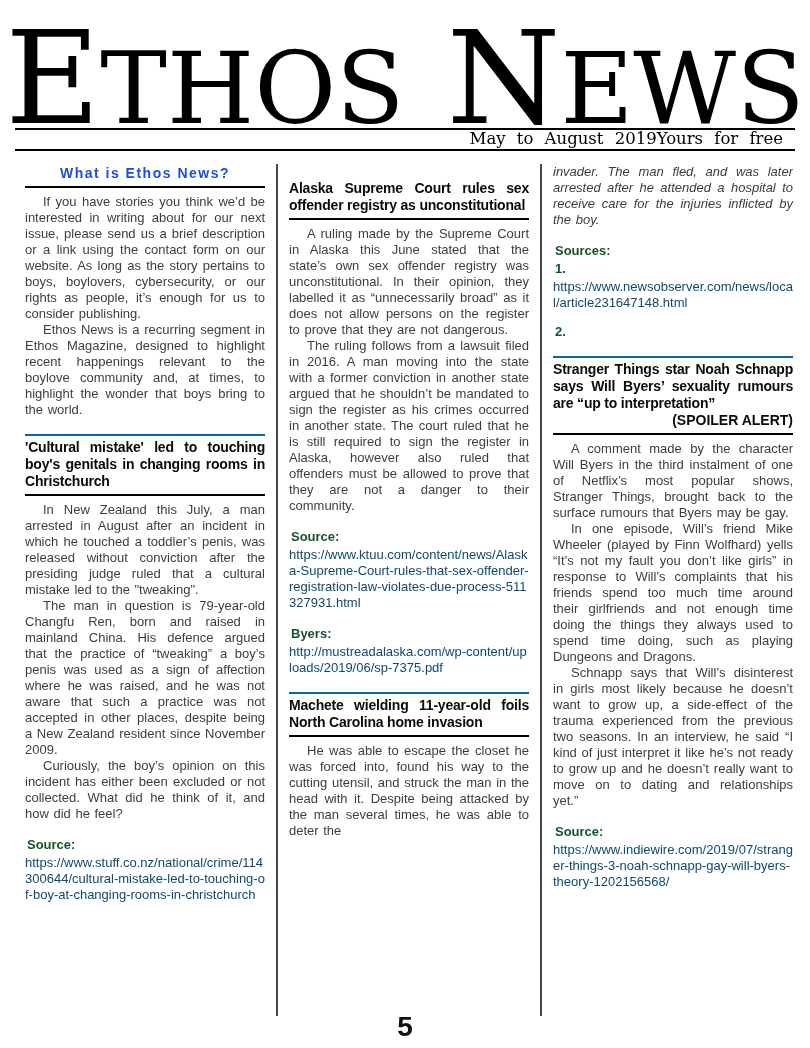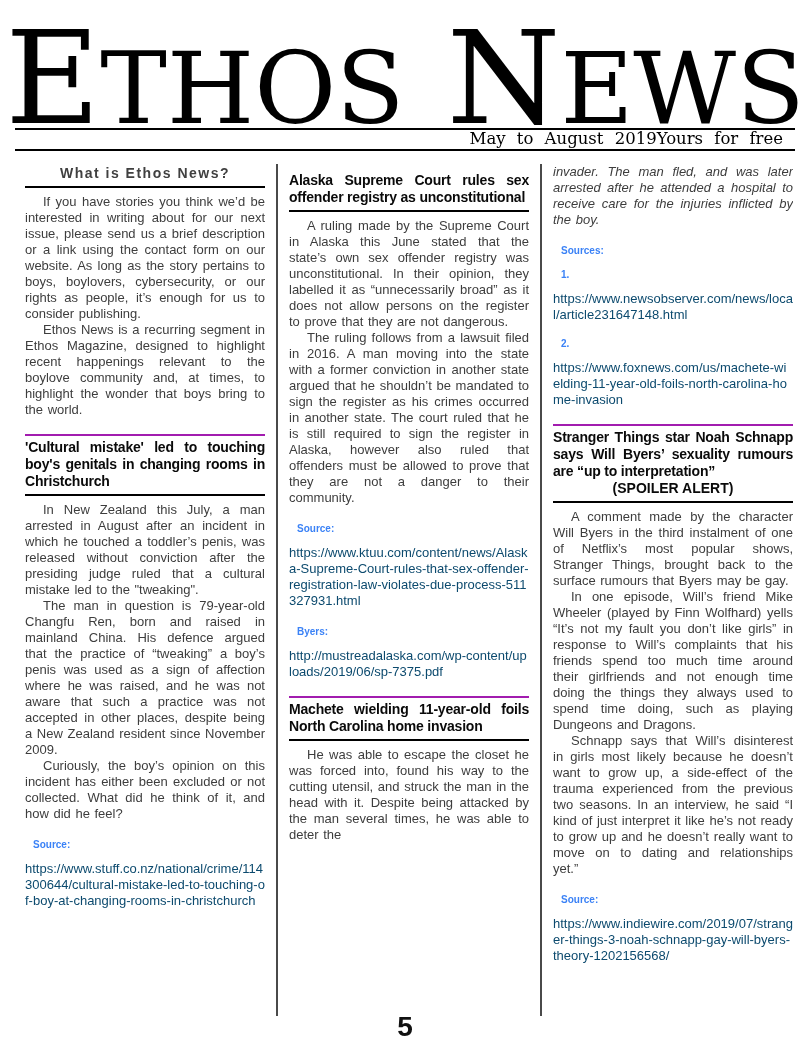--- a/index.html
+++ b/index.html
@@ -40,41 +40,41 @@
   
   .p {
     margin:0; font-size:13px; line-height:16px; text-align:justify;
     text-indent:18px; color:#3d3d3d; word-spacing:1px;
   }
   .p.noindent { text-indent:0;font-style:italic; }
 
   .about-head { border-bottom:2px solid #000; padding:1px 0 4px; margin:0 0 6px 0; }
   .about-title {
     margin:0; font-size:14px; line-height:17px; font-weight:bold;
-    text-align:center; letter-spacing:1.5px; color:#404040;
+    text-align:center; letter-spacing:1.5px; color:#1d4ed8;
   }
 
   .art-head {
-    border-top:2px solid #a21caf; border-bottom:2px solid #000;
+    border-top:2px solid #0369a1; border-bottom:2px solid #000;
     margin:16px 0 6px 0; padding:3px 0 4px;
   }
-  .art-head.first { border-top:none; margin-top:8px; padding-top:0; }
+  .art-head.first { border-top:none; margin-top:16px; padding-top:0; }
   .art-title {
     margin:0; font-size:14px; line-height:17px; font-weight:bold;
     text-align:justify; color:#0a0a0a; letter-spacing:-0.2px;
   }
   .art-subtitle {
     margin:0; font-size:14px; line-height:17px; font-weight:bold;
-    text-align:center; color:#0a0a0a;
+    text-align:right; color:#0a0a0a;
   }
 
   .src { margin-top:15px; }
   .src2 { margin-top:13px; }
   .label {
-    margin:8px; font-size:10px; line-height:16px; font-weight:bold; color:#3b82f6;
+    margin:2px; font-size:13px; line-height:16px; font-weight:bold; color:#14532d;
   }
   .link {
     display:block; font-size:13px; line-height:16px; color:#0c4a6e;
     word-break:break-all; text-decoration:none; text-align:left; cursor:pointer;
   }
 
   .pageno {
     position:absolute; top:1013px; left:0; width:100%; text-align:center;
     font-size:28px; line-height:28px; font-weight:bold; color:#111;
   }
@@ -141,21 +141,20 @@
 
     <div class="col">
       <p class="p noindent">invader. The man fled, and was later arrested after he attended a hospital to receive care for the injuries inflicted by the boy.</p>
       <div class="src">
         <div class="label">Sources:</div>
         <div class="label">1.</div>
         <a class="link">https://www.newsobserver.com/news/local/article231647148.html</a>
       </div>
       <div class="src2">
         <div class="label">2.</div>
-        <a class="link">https://www.foxnews.com/us/machete-wielding-11-year-old-foils-north-carolina-home-invasion</a>
       </div>
 
       <div class="art-head">
         <h3 class="art-title">Stranger Things star Noah Schnapp says Will Byers’ sexuality rumours are “up to interpretation”</h3>
         <div class="art-subtitle">(SPOILER ALERT)</div>
       </div>
       <p class="p">A comment made by the character Will Byers in the third instalment of one of Netflix’s most popular shows, Stranger Things, brought back to the surface rumours that Byers may be gay.</p>
       <p class="p">In one episode, Will’s friend Mike Wheeler (played by Finn Wolfhard) yells “It’s not my fault you don’t like girls” in response to Will’s complaints that his friends spend too much time around their girlfriends and not enough time doing the things they always used to spend time doing, such as playing Dungeons and Dragons.</p>
       <p class="p">Schnapp says that Will’s disinterest in girls most likely because he doesn’t want to grow up, a side-effect of the trauma experienced from the previous two seasons. In an interview, he said “I kind of just interpret it like he’s not ready to grow up and he doesn’t really want to move on to dating and relationships yet.”</p>
       <div class="src">

